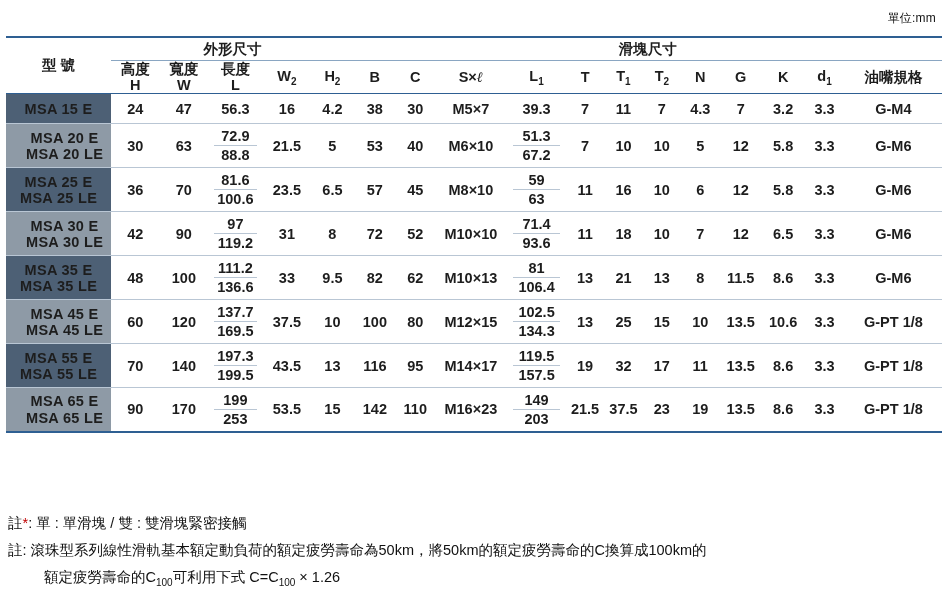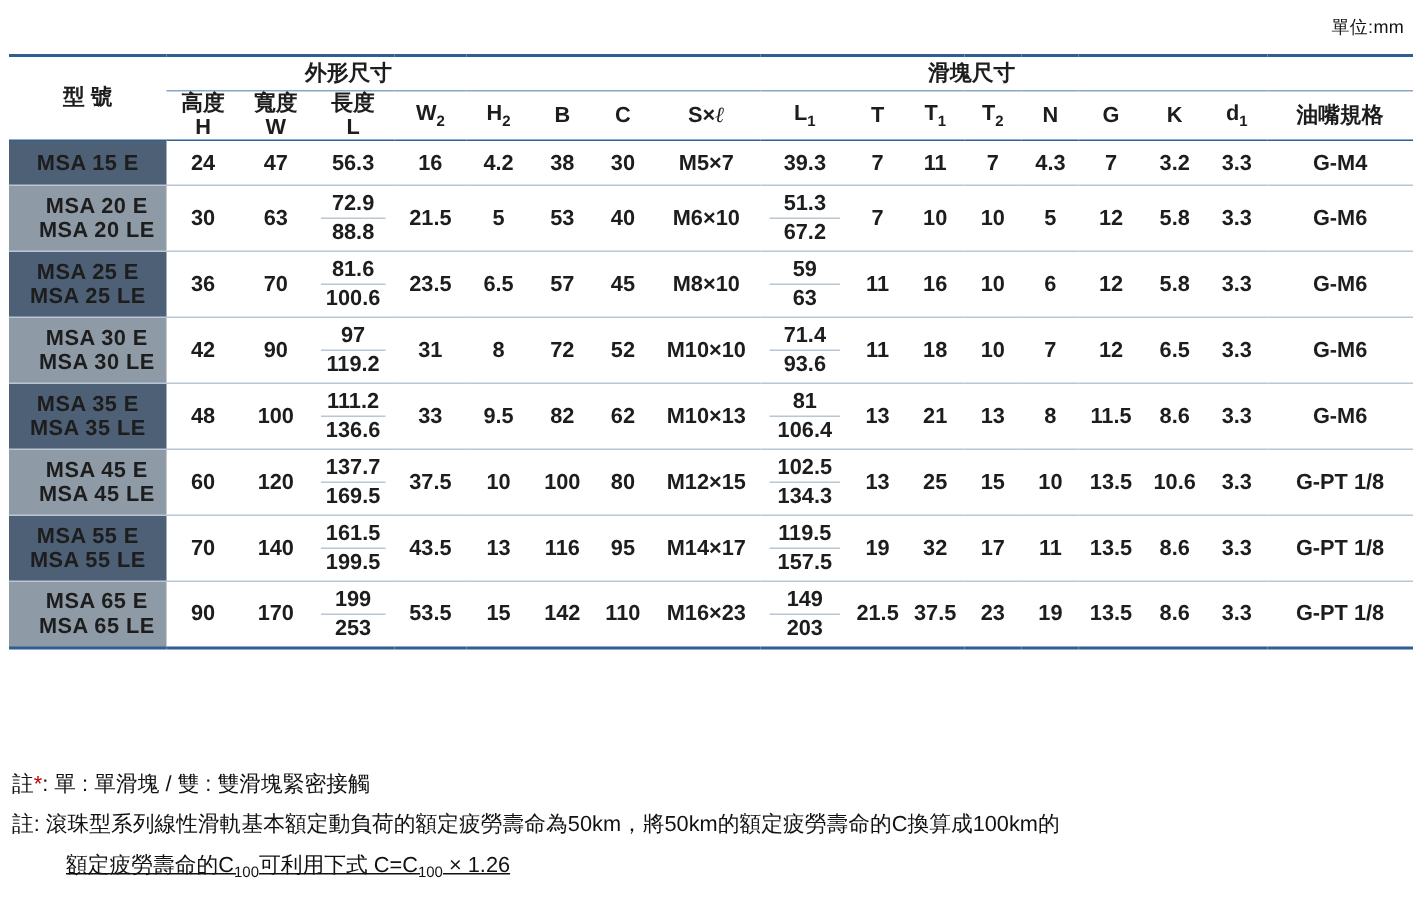--- a/index.html
+++ b/index.html
@@ -134,21 +134,20 @@
     line-height: 1.6;
   }
   .notes .star {
     color: #c00000;
   }
   .notes p {
     margin: 0 0 4px 0;
   }
   .notes .indent {
     padding-left: 36px;
-    text-decoration: underline;
   }
 </style>
 </head>
 <body>
 
 <div class="unit-note">單位:mm</div>
 
 <div class="table-wrap">
   <table class="spec">
     <colgroup>
@@ -426,21 +425,21 @@
           <td class="model dark">
             <span class="stack">
               <span>MSA 55 E</span>
               <span>MSA 55 LE</span>
             </span>
           </td>
           <td>70</td>
           <td>140</td>
           <td>
             <span class="stack">
-              <span>161.5</span>
+              <span>197.3</span>
               <span class="divider"></span>
               <span>199.5</span>
             </span>
           </td>
           <td>43.5</td>
           <td>13</td>
           <td>116</td>
           <td>95</td>
           <td>M14×17</td>
           <td>

